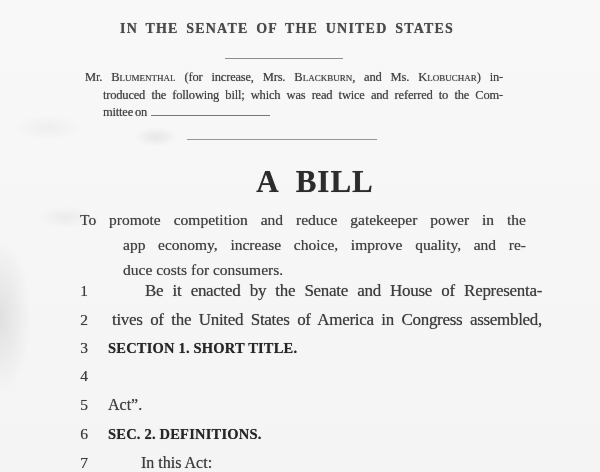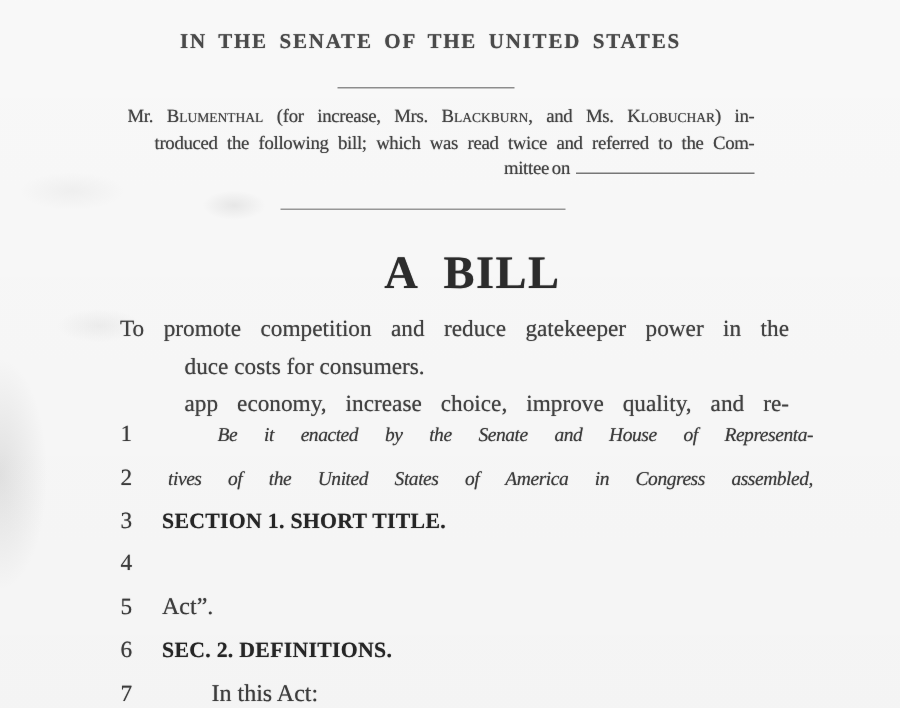--- a/index.html
+++ b/index.html
@@ -23,21 +23,21 @@
     letter-spacing:1.2px;word-spacing:3px;
   }
   .rule{position:absolute;border-top:1.6px solid #8d8d8d;}
   .rule-top{top:58px;left:225px;width:118px;}
   .rule-mid{top:139px;left:187px;width:190px;border-top-color:#979797;}
   .sponsor{
     position:absolute;top:69px;left:85px;width:418px;
     font-size:12.5px;line-height:17.5px;color:#454545;
     letter-spacing:-0.2px;word-spacing:-1px;
   }
-  .sponsor .cont{padding-left:18px;text-align:right;}
+  .sponsor .cont{padding-left:18px;}
   .sponsor .fill{text-align:justify;text-align-last:justify;overflow:hidden;white-space:nowrap;}
   .sc{font-variant:small-caps;letter-spacing:0;}
   .blank-line{
     display:inline-block;width:119px;height:11px;
     border-bottom:1.2px solid #777;margin-left:4px;
   }
   .bill-title{
     position:absolute;top:164px;left:0;width:574px;text-align:center;
     font-size:31px;font-weight:bold;color:#2c2c2c;
     letter-spacing:1px;word-spacing:9px;margin-left:28px;
@@ -51,21 +51,21 @@
   .bill-body{position:absolute;top:281px;left:0;width:600px;}
   .bill-line{display:flex;height:28.8px;align-items:baseline;}
   .line-num{
     width:88px;flex:0 0 88px;text-align:right;
     font-size:15.5px;color:#3c3c3c;
   }
   .line-text{
     margin-left:20px;width:430px;flex:0 0 430px;
     font-size:16px;color:#3d3d3d;
   }
-  .line-text.italic{font-style:italic;font-size:13px;letter-spacing:-0.3px;word-spacing:-0.5px;margin-left:24px;}
+  .line-text.italic{font-size:17px;letter-spacing:-0.3px;word-spacing:-0.5px;margin-left:24px;}
   .line-text.heading{font-weight:bold;font-size:14.5px;color:#262626;letter-spacing:0.2px;}
   .line-text.indent{text-indent:33px;}
   .line-text.justify{text-align:justify;text-align-last:justify;overflow:hidden;}
 </style>
 </head>
 <body>
 
 <div class="page">
 
   <div class="senate-header">IN THE SENATE OF THE UNITED STATES</div>
@@ -77,22 +77,22 @@
     <div class="cont fill">troduced the following bill; which was read twice and referred to the Com-</div>
     <div class="cont"><span>mittee on</span><span class="blank-line"></span></div>
   </div>
 
   <div class="rule rule-mid"></div>
 
   <div class="bill-title">A BILL</div>
 
   <div class="preamble">
     <div class="fill">To promote competition and reduce gatekeeper power in the</div>
+    <div class="cont fill">app economy, increase choice, improve quality, and re-</div>
     <div class="cont">duce costs for consumers.</div>
-    <div class="cont fill">app economy, increase choice, improve quality, and re-</div>
   </div>
 
   <div class="bill-body">
       <div class="bill-line">
         <div class="line-num">1</div>
         <div class="line-text italic indent justify">Be it enacted by the Senate and House of Representa-</div>
       </div>
       <div class="bill-line">
         <div class="line-num">2</div>
         <div class="line-text italic justify">tives of the United States of America in Congress assembled,</div>

